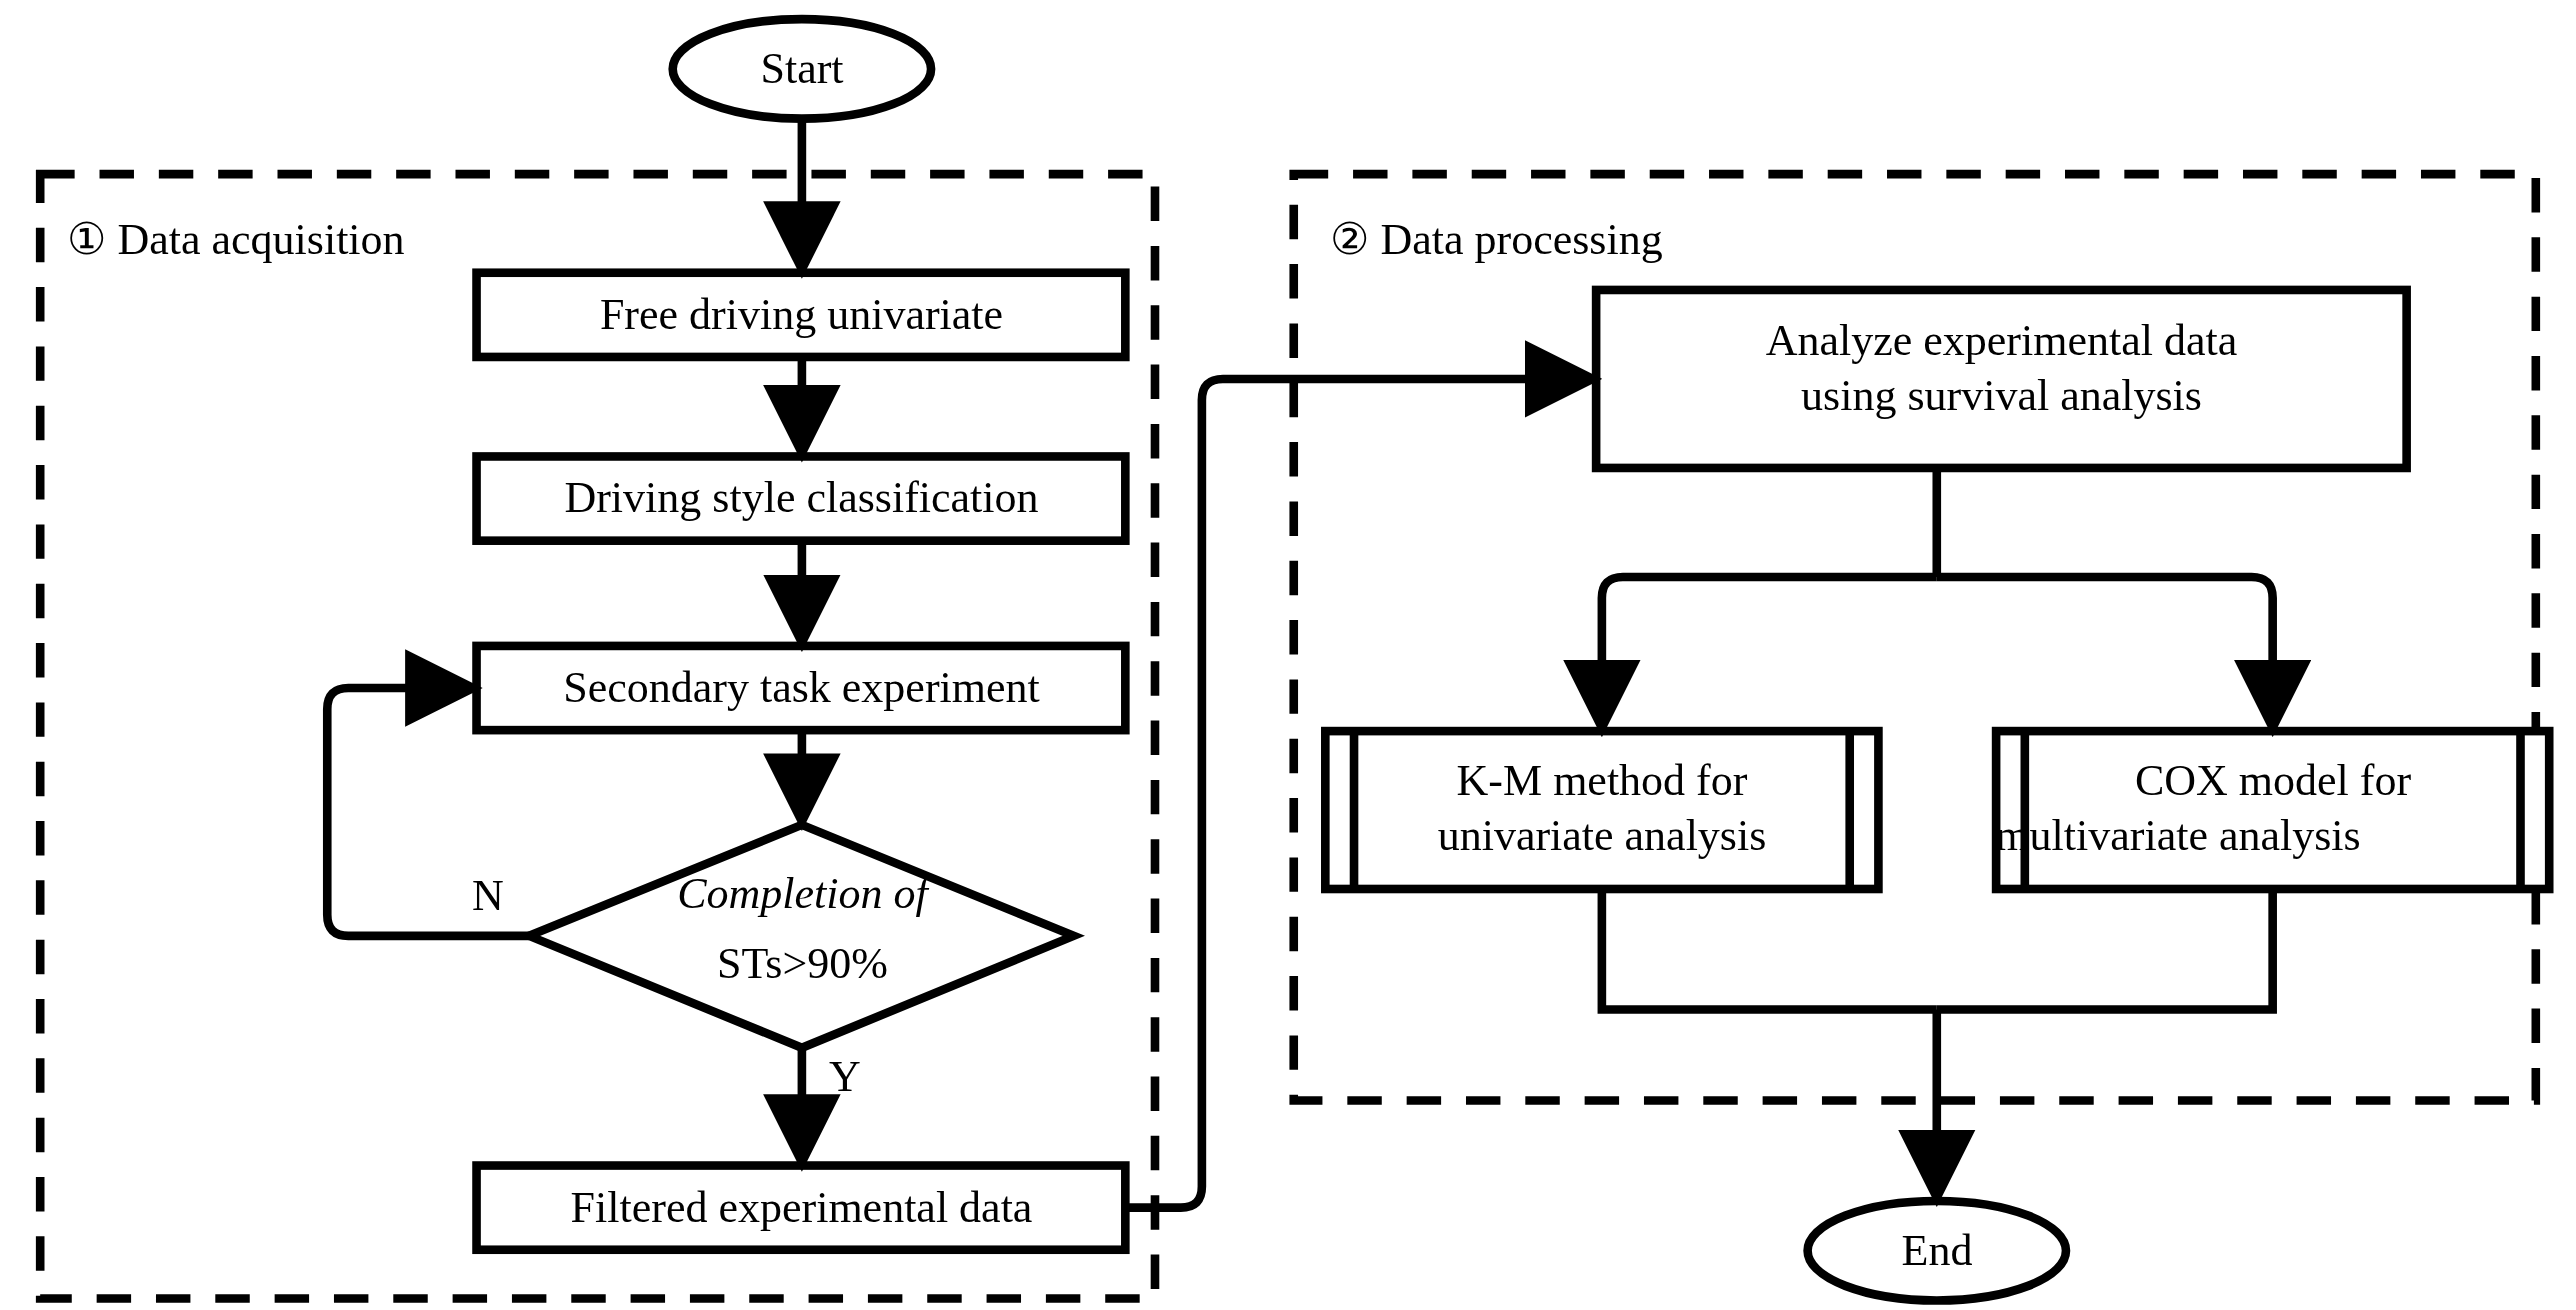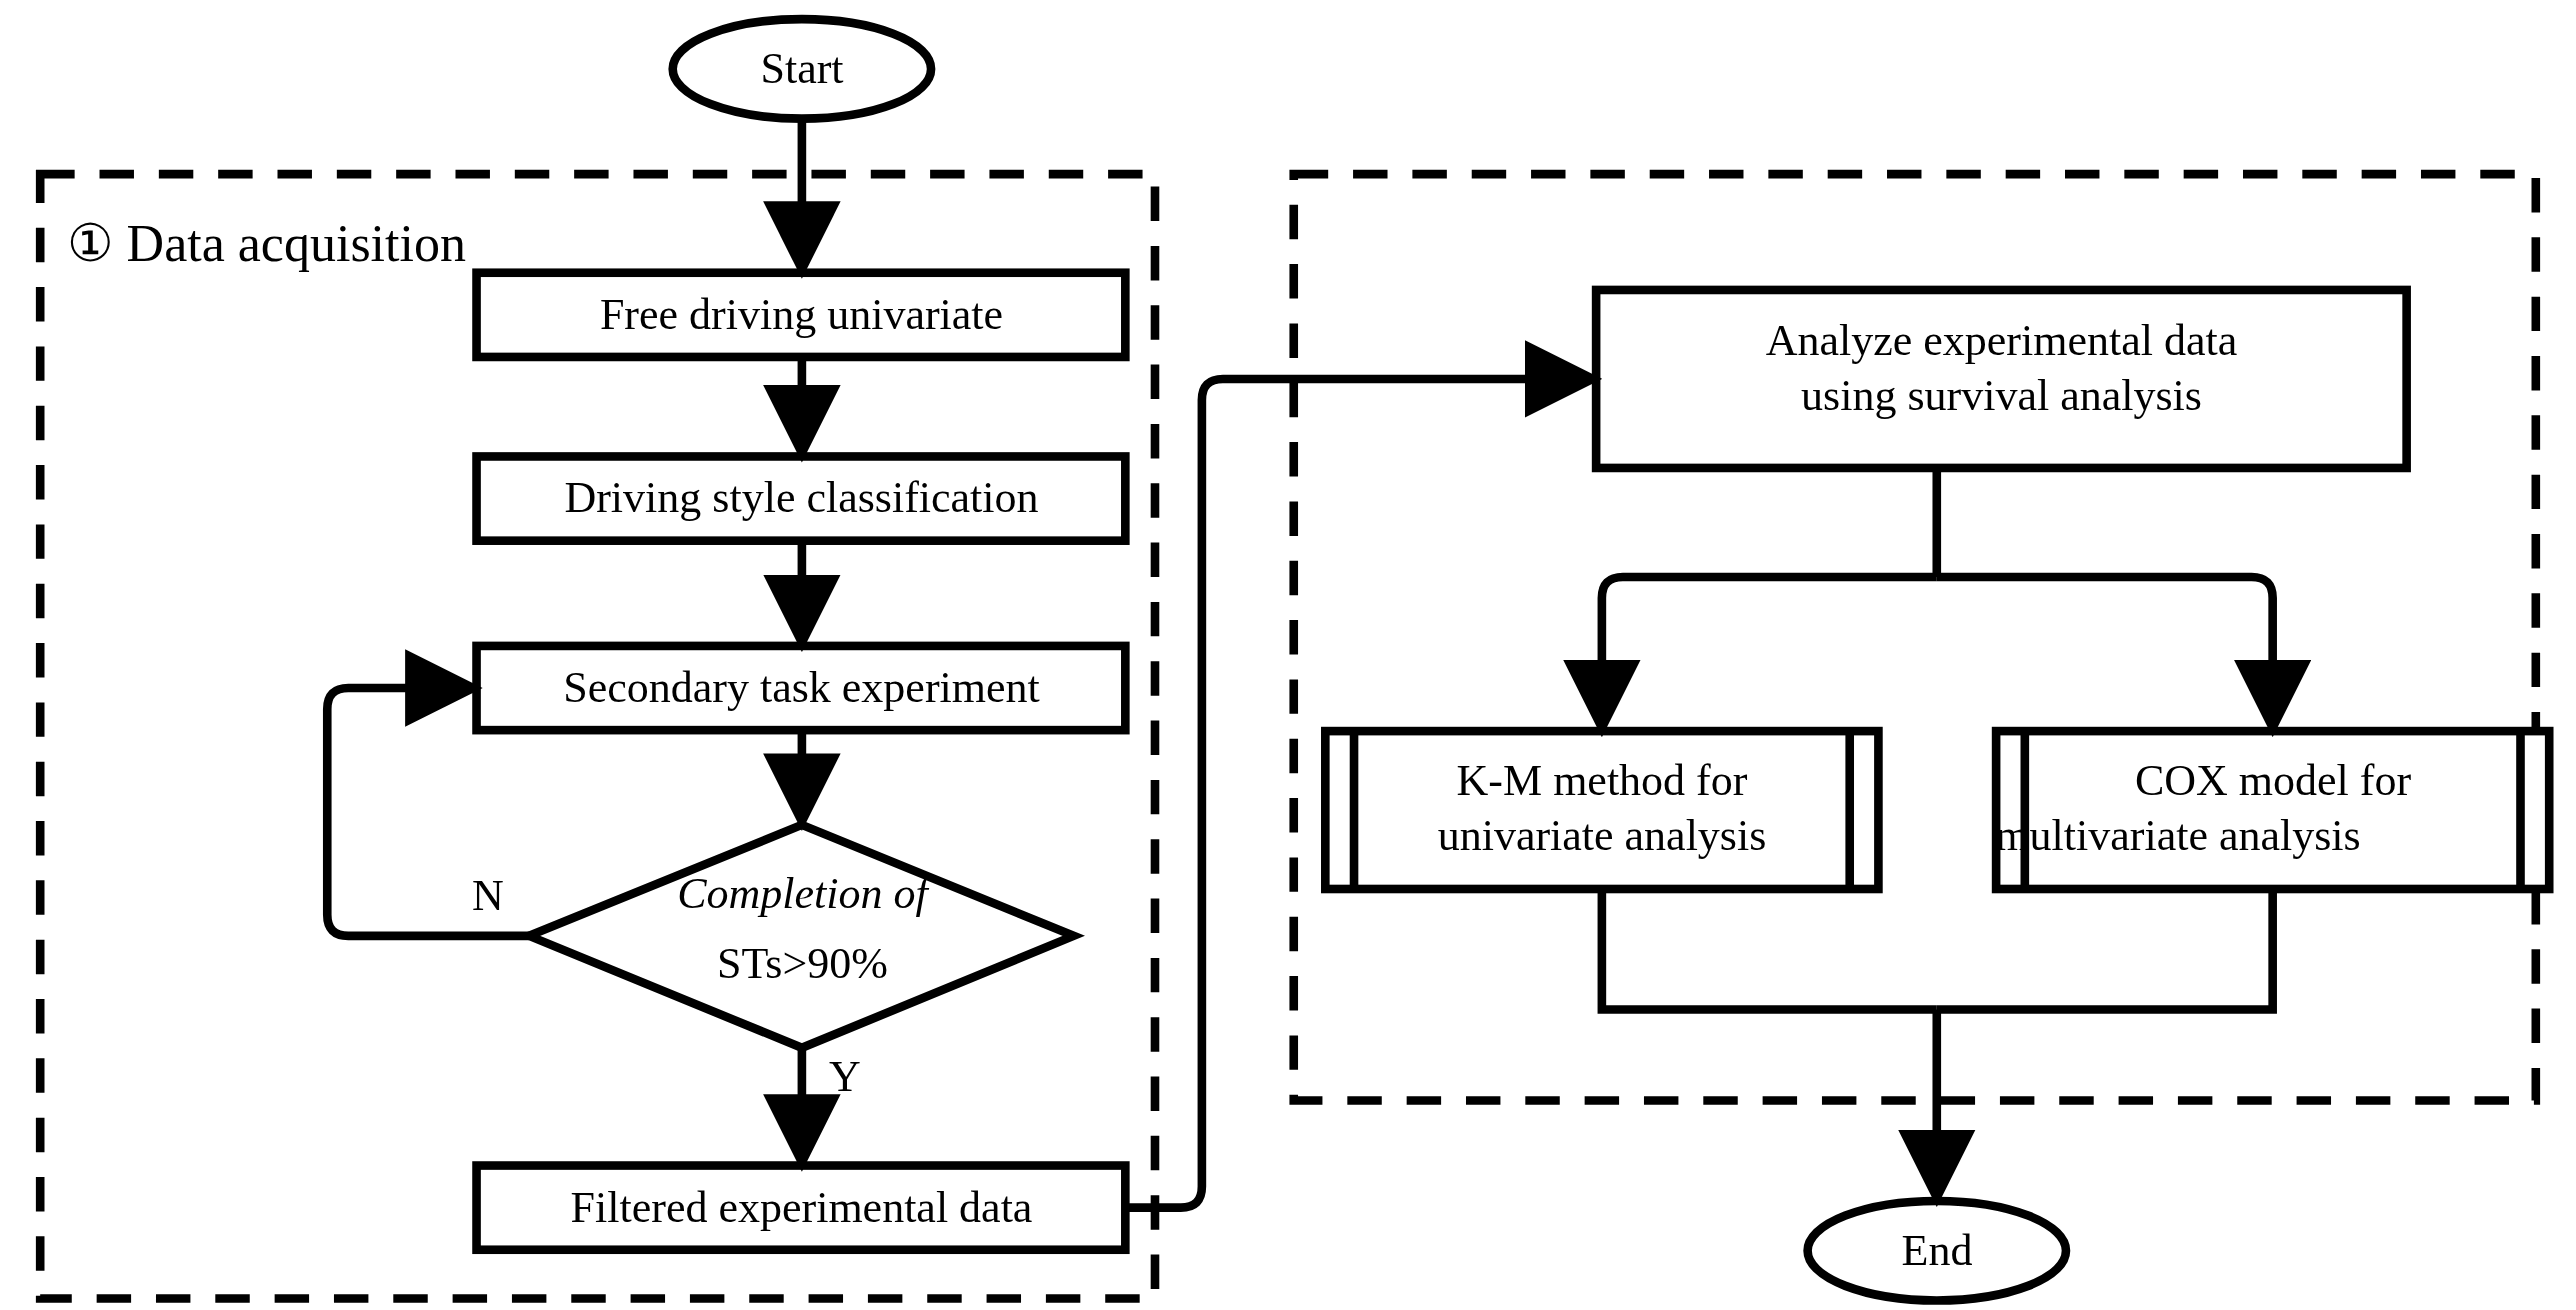--- a/index.html
+++ b/index.html
@@ -31,21 +31,21 @@
     align-items: center;
     justify-content: center;
     text-align: right;
     line-height: 1.18;
     font-size: 44px;
     white-space: pre;
     pointer-events: none;
   }
   .group-title {
     position: absolute;
-    font-size: 52px;
+    font-size: 44px;
     white-space: pre;
     line-height: 1;
   }
   .edge-label {
     position: absolute;
     font-size: 44px;
     line-height: 1;
     white-space: pre;
   }
   .terminal-label {
@@ -114,20 +114,21 @@
 
     <path d="M1674,929 L1674,1055 L2024,1055" fill="none" stroke="#000" stroke-width="9" stroke-linecap="butt"></path>
 
     <path d="M2375,929 L2375,1055 L2024,1055" fill="none" stroke="#000" stroke-width="9" stroke-linecap="butt"></path>
 
     <line x1="2024" y1="1055" x2="2024" y2="1247" stroke="#000" stroke-width="9" marker-end="url(#arrow)"></line>
   </svg>
 
   <div class="group-title" style="left:67px; top:218px;">① Data acquisition</div>
 
+  <div class="group-title" style="left:1330px; top:218px;">② Data processing</div>
 
   <div class="node-label terminal-label" style="left:673px; top:19px; width:258px; height:100px;">Start</div>
 
   <div class="node-label" style="left:477px; top:273px; width:649px; height:84px;">Free driving univariate</div>
 
   <div class="node-label" style="left:477px; top:456px; width:649px; height:84px;">Driving style classification</div>
 
   <div class="node-label" style="left:477px; top:646px; width:649px; height:84px;">Secondary task experiment</div>
 
   <div class="node-label" style="left:587px; top:870px; width:431px; height:48px;font-style:italic;">Completion of</div>

